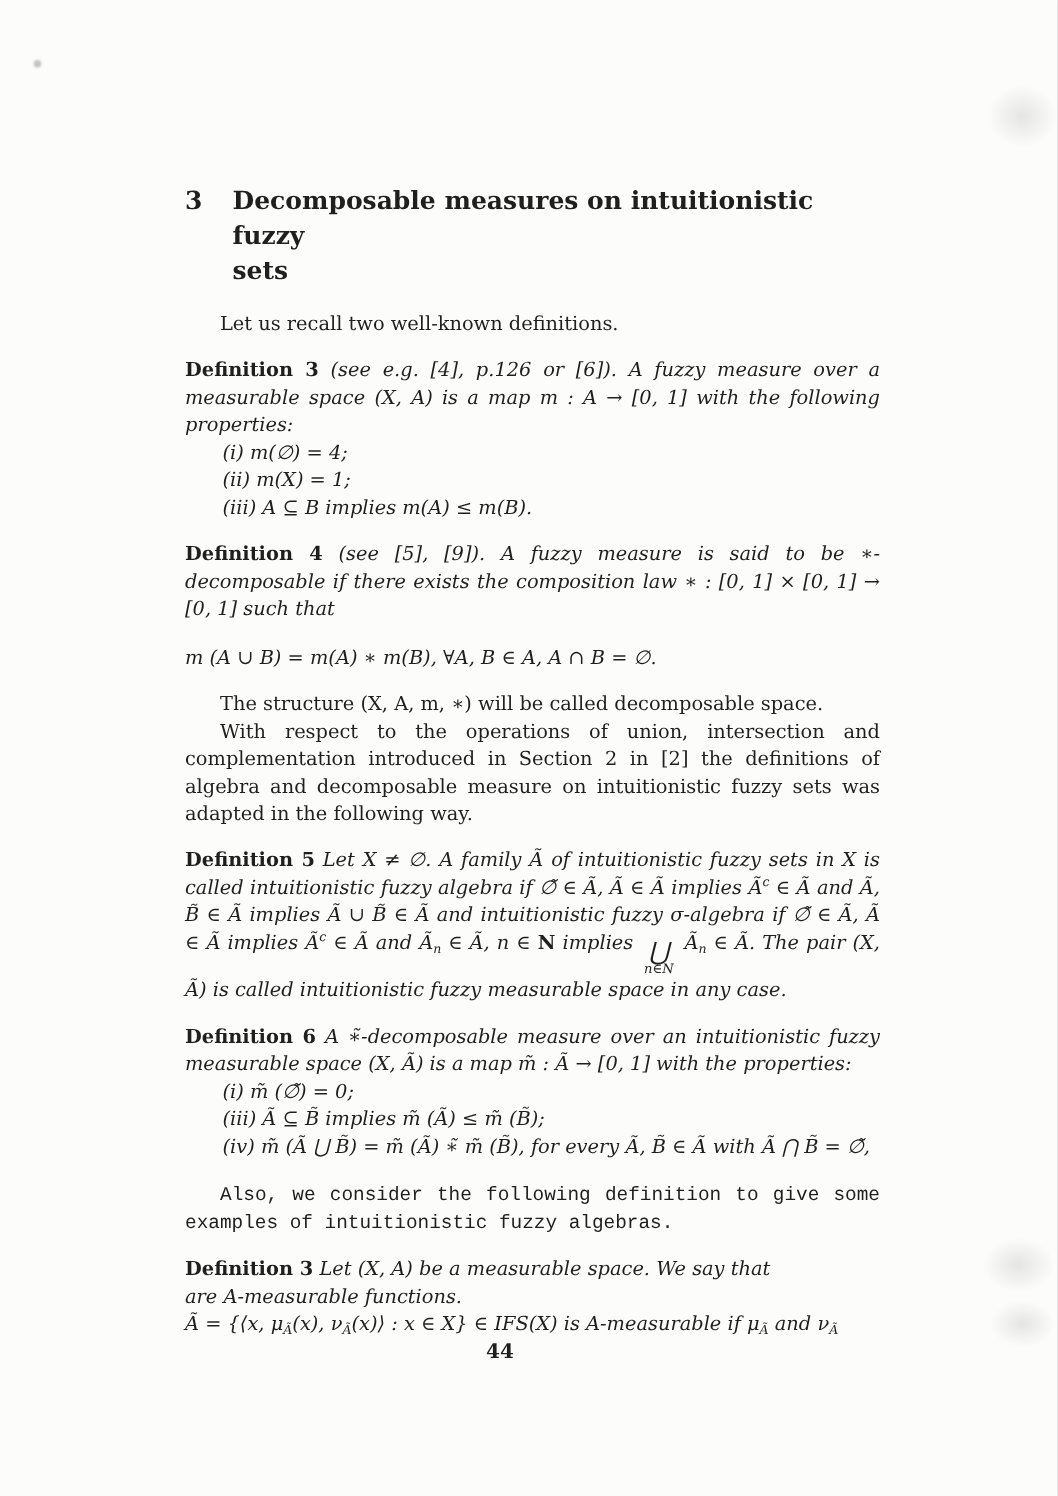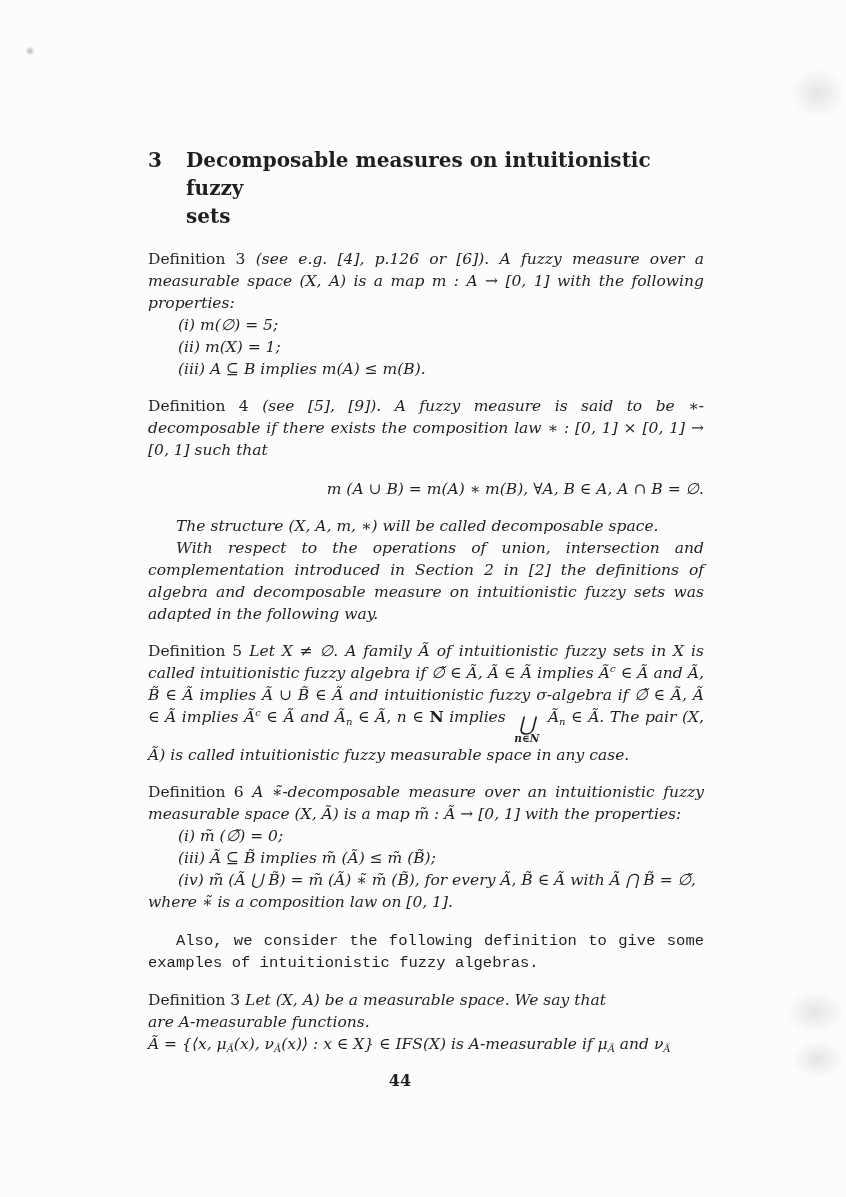--- a/index.html
+++ b/index.html
@@ -24,42 +24,42 @@
     display:flex;
     font-weight:bold;
     font-size:20px;
     line-height:28px;
     text-align:left;
     margin:0 0 18px 0;
   }
   .sec-num{width:38px;flex:0 0 38px;}
   .intro{ text-indent:28px; margin:0 0 0 0;}
   .def{ margin-top:15px;}
-  .def-label{font-weight:normal;font-style:normal;}
+  .def-label{font-weight:bold;font-style:normal;}
   .def-body{font-style:italic;}
   .items{font-style:italic;}
   .item{padding-left:30px;}
   .def-tail{font-style:italic;}
   .equation{
-    text-align:right;
+    text-align:left;
     font-style:italic;
     margin:17px 0 15px 0;
   }
   .para{ text-indent:28px; margin:0;}
-  .para-group{ margin-top:15px;font-style:italic;}
+  .para-group{ margin-top:15px;}
   .gap{ margin-top:17px;font-family:Liberation Mono, monospace;}
   .sup{font-size:10px;vertical-align:6px;line-height:0;}
   .sub{font-size:10px;vertical-align:-3px;line-height:0;}
   .bold{font-weight:bold;font-style:normal;}
   .stack{
     display:inline-flex;flex-direction:column;align-items:center;
     vertical-align:-9px;line-height:1;margin:0 3px;
   }
   .stack-top{font-size:20px;line-height:18px;}
-  .stack-bot{font-size:10.5px;line-height:11px;font-weight:bold;}
+  .stack-bot{font-size:10.5px;line-height:11px;}
   .pagenum{
     position:absolute;top:1071px;left:0;width:800px;
     text-align:center;font-weight:bold;font-size:16px;
   }
   .smudge{
     position:absolute;
     background:radial-gradient(ellipse at center, rgba(135,135,135,.20), rgba(135,135,135,0) 70%);
   }
   .sm1{left:790px;top:68px;width:56px;height:50px;}
   .sm2{left:786px;top:990px;width:58px;height:44px;}
@@ -82,26 +82,27 @@
   <div class="content">
 
     <div class="section-heading">
       <span class="sec-num">3</span>
       <span class="sec-title">
         <span>Decomposable measures on intuitionistic fuzzy</span><br>
         <span>sets</span>
       </span>
     </div>
 
+    <p class="intro">Let us recall two well-known definitions.</p>
 
     <div class="def">
       <span class="def-label">Definition 3</span>
       <span class="def-body"> <span>(see e.g. [4], p.126 or [6]). A fuzzy measure over a measurable space (X, A) is a map m : A → [0, 1] with the following properties:</span></span>
       <div class="items">
-        <div class="item">(i) m(∅) = 5;</div>
+        <div class="item">(i) m(∅) = 4;</div>
         <div class="item">(ii) m(X) = 1;</div>
         <div class="item">(iii) A ⊆ B implies m(A) ≤ m(B).</div>
       </div>
     </div>
 
     <div class="def">
       <span class="def-label">Definition 4</span>
       <span class="def-body"> <span>(see [5], [9]). A fuzzy measure is said to be ∗-decomposable if there exists the composition law ∗ : [0, 1] × [0, 1] → [0, 1] such that</span></span>
       <div class="equation">m (A ∪ B) = m(A) ∗ m(B), ∀A, B ∈ A, A ∩ B = ∅.</div>
     </div>
@@ -120,21 +121,20 @@
     </div>
 
     <div class="def">
       <span class="def-label">Definition 6</span>
       <span class="def-body"> <span>A ∗̃-decomposable measure over an intuitionistic fuzzy measurable space (X, Ã) is a map m̃ : Ã → [0, 1] with the properties:</span></span>
       <div class="items">
         <div class="item">(i) m̃ (∅̃) = 0;</div>
         <div class="item">(iii) Ã ⊆ B̃ implies m̃ (Ã) ≤ m̃ (B̃);</div>
         <div class="item">(iv) m̃ (Ã ⋃ B̃) = m̃ (Ã) ∗̃ m̃ (B̃), for every Ã, B̃ ∈ Ã with Ã ⋂ B̃ = ∅̃,</div>
       </div>
-      <div class="def-tail">where ∗̃ is a composition law on [0, 1].</div>
     </div>
 
     <p class="para gap">Also, we consider the following definition to give some examples of intuitionistic fuzzy algebras.</p>
 
     <div class="def">
       <span class="def-label">Definition 3</span>
       <span class="def-body"> <span>Let (X, A) be a measurable space. We say that</span></span>
       <div class="def-body">are A-measurable functions.</div>
       <div class="def-body"><span>Ã = {⟨x, μ</span><span class="sub">Ã</span><span>(x), ν</span><span class="sub">Ã</span><span>(x)⟩ : x ∈ X} ∈ IFS(X) is A-measurable if μ</span><span class="sub">Ã</span><span> and ν</span><span class="sub">Ã</span></div>
     </div>

